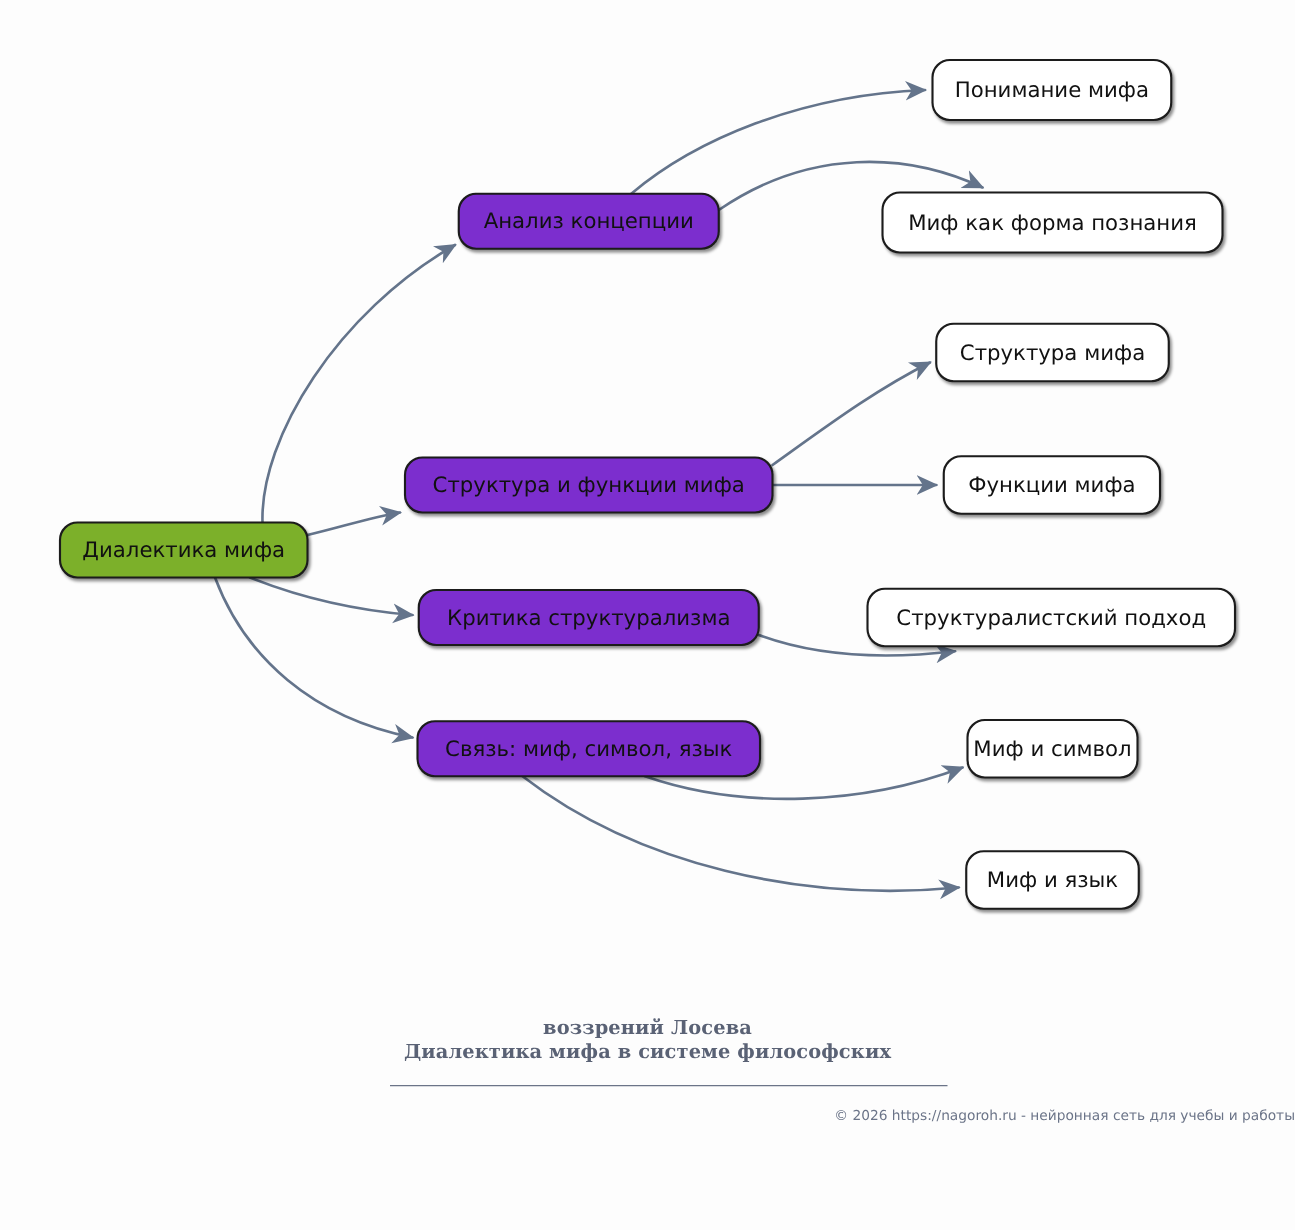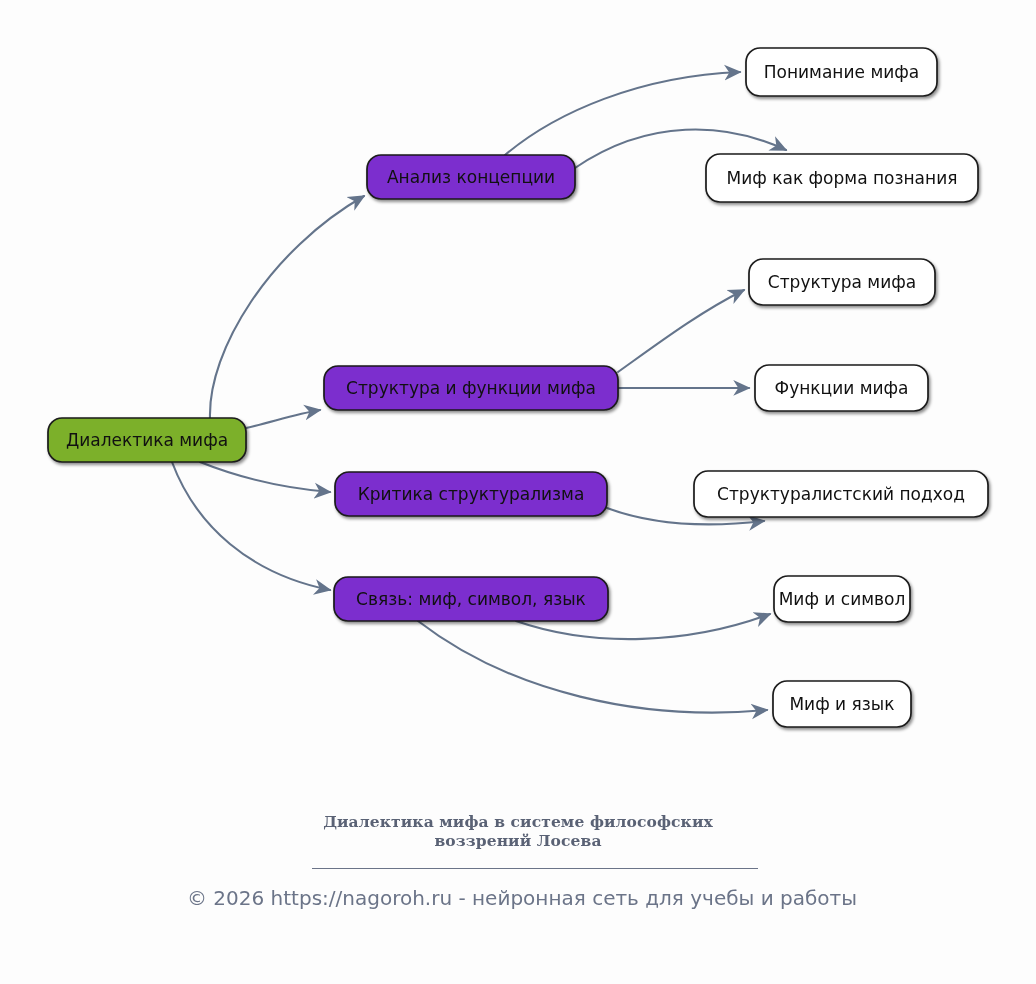--- a/index.html
+++ b/index.html
@@ -47,23 +47,23 @@
     top: 868px;
     width: 446px;
     height: 1px;
     background: #6b7488;
   }
   .footer-copy {
     position: absolute;
     left: 0;
     right: 0;
     top: 886px;
-    text-align: center;
+    text-align: right;
     font-family: "DejaVu Sans", sans-serif;
-    font-size: 20px;
+    font-size: 11px;
     color: #6b7488;
     margin-left: 8px;
   }
 </style>
 </head>
 <body>
 
 <svg id="canvas" viewBox="0 0 1036 984" xmlns="http://www.w3.org/2000/svg">
   <defs>
     <marker id="arrow" viewBox="0 0 12 12" refX="10" refY="6" markerWidth="9" markerHeight="9" orient="auto-start-reverse">
@@ -138,17 +138,17 @@
         <text class="node-label" x="842" y="600" fill="#111111">Миф и символ</text>
       </g>
       <g>
         <rect x="773" y="681" width="138" height="46" rx="14" ry="14" fill="#ffffff" stroke="#1b1b1b" stroke-width="1.7" filter="url(#nshadow)"></rect>
         <text class="node-label" x="842" y="705" fill="#111111">Миф и язык</text>
       </g>
     </g>
 </svg>
 
 <div class="footer-title">
+  <div>воззрений Лосева</div>
   <div>Диалектика мифа в системе философских</div>
-  <div>воззрений Лосева</div>
 </div>
 <div class="footer-rule"></div>
 <div class="footer-copy">© 2026 https://nagoroh.ru - нейронная сеть для учебы и работы</div>
 
 </body></html>

